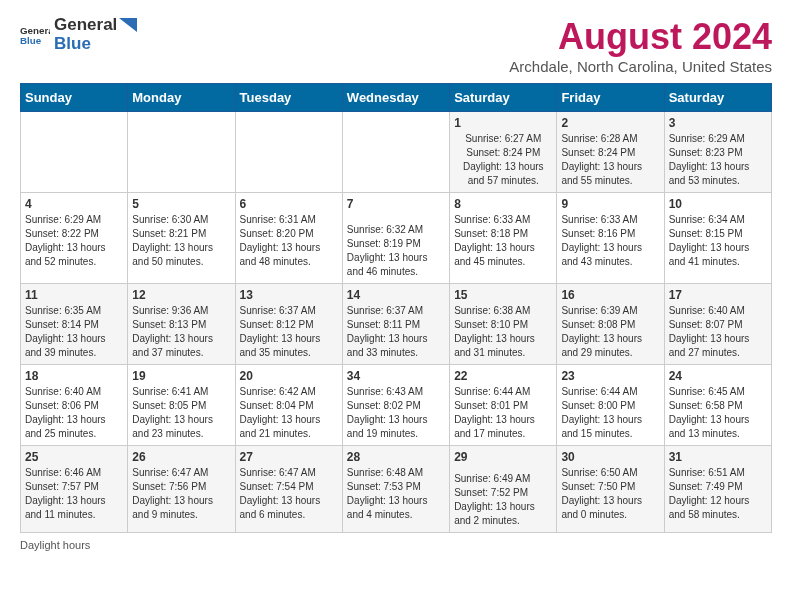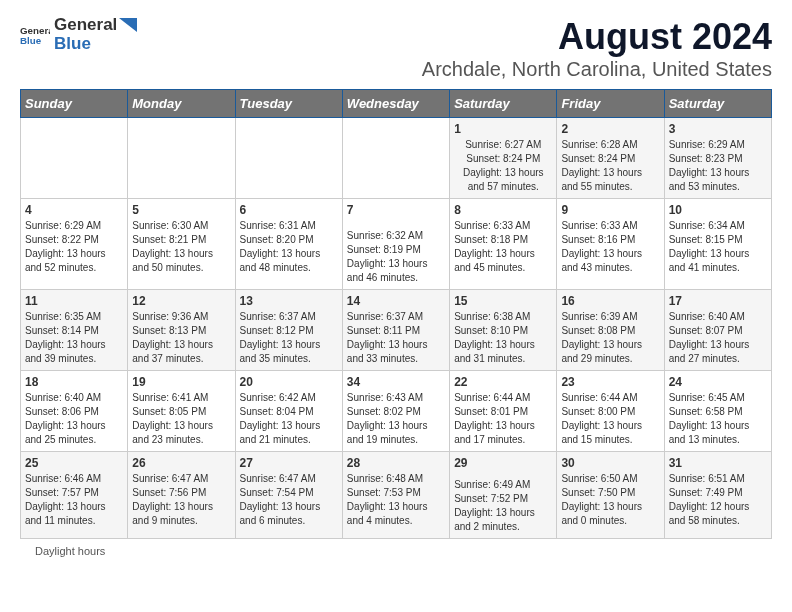--- a/index.html
+++ b/index.html
@@ -24,40 +24,39 @@
     .logo-icon {
       width: 30px;
       height: 24px;
     }
     .title-area {
       text-align: right;
     }
     .main-title {
       font-size: 36px;
       font-weight: bold;
-      color: #0f172a;
+      color: #be185d;
     }
     .sub-title {
-      font-size: 20px;
+      font-size: 15px;
       color: #555;
     }
     table {
       width: 100%;
       border-collapse: collapse;
       table-layout: fixed;
     }
     thead tr th {
-      background-color: #737373;
+      background-color: #0369a1;
       color: #fff;
       font-size: 13px;
       font-weight: bold;
       padding: 6px 4px;
       text-align: left;
       border: 1px solid #1a5a9a;
-      font-style: italic;
     }
     tbody tr td {
       border: 1px solid #ccc;
       vertical-align: top;
       padding: 4px 4px;
       font-size: 10.5px;
       color: #333;
       height: 80px;
       background: #fff;
     }
@@ -344,13 +343,13 @@
           <div class="day-number">31</div>
           <div class="day-info" style="white-space: pre-line;">Sunrise: 6:51 AM
 Sunset: 7:49 PM
 Daylight: 12 hours
 and 58 minutes.</div>
         </td>
       </tr>
     </tbody>
 </table>
 
-<div style="margin-top:6px;font-size:11px;color:#555;margin-left:15px;">Daylight hours</div>
+<div style="margin-top:6px;font-size:11px;color:#555;">Daylight hours</div>
 
 </body></html>

